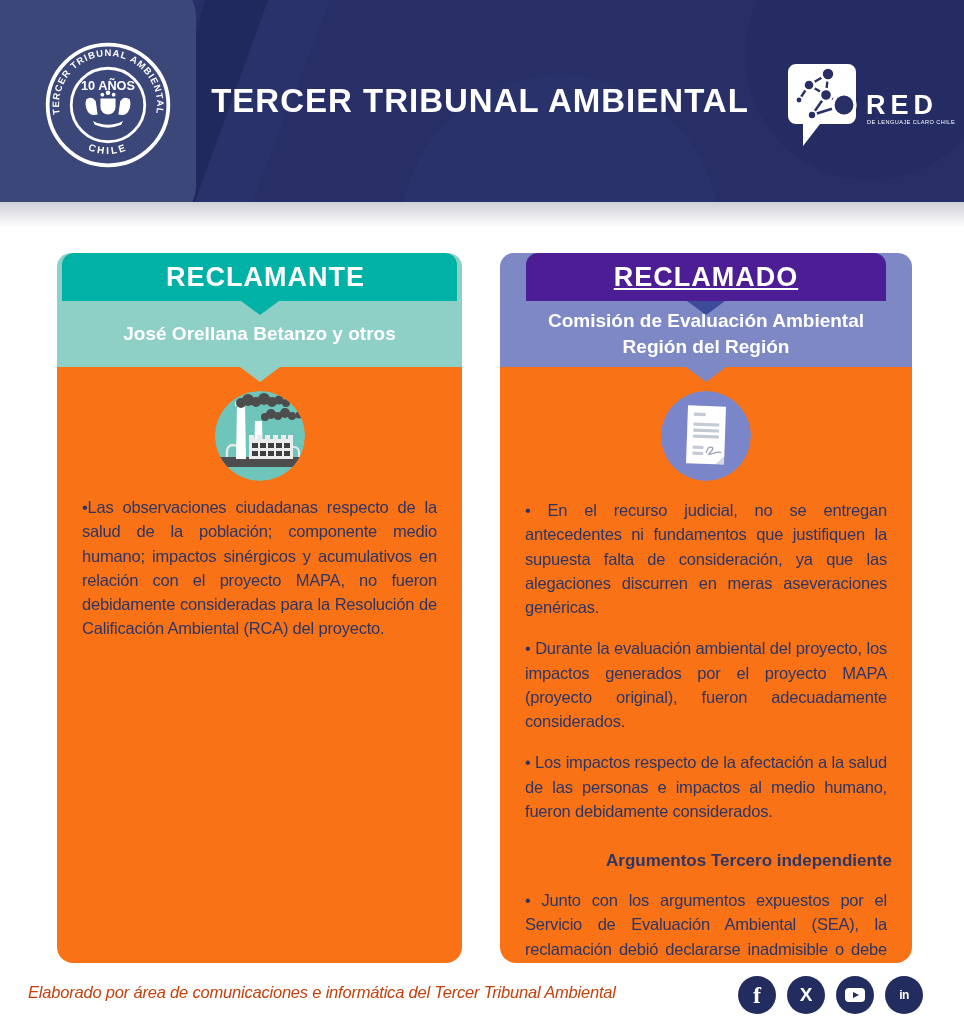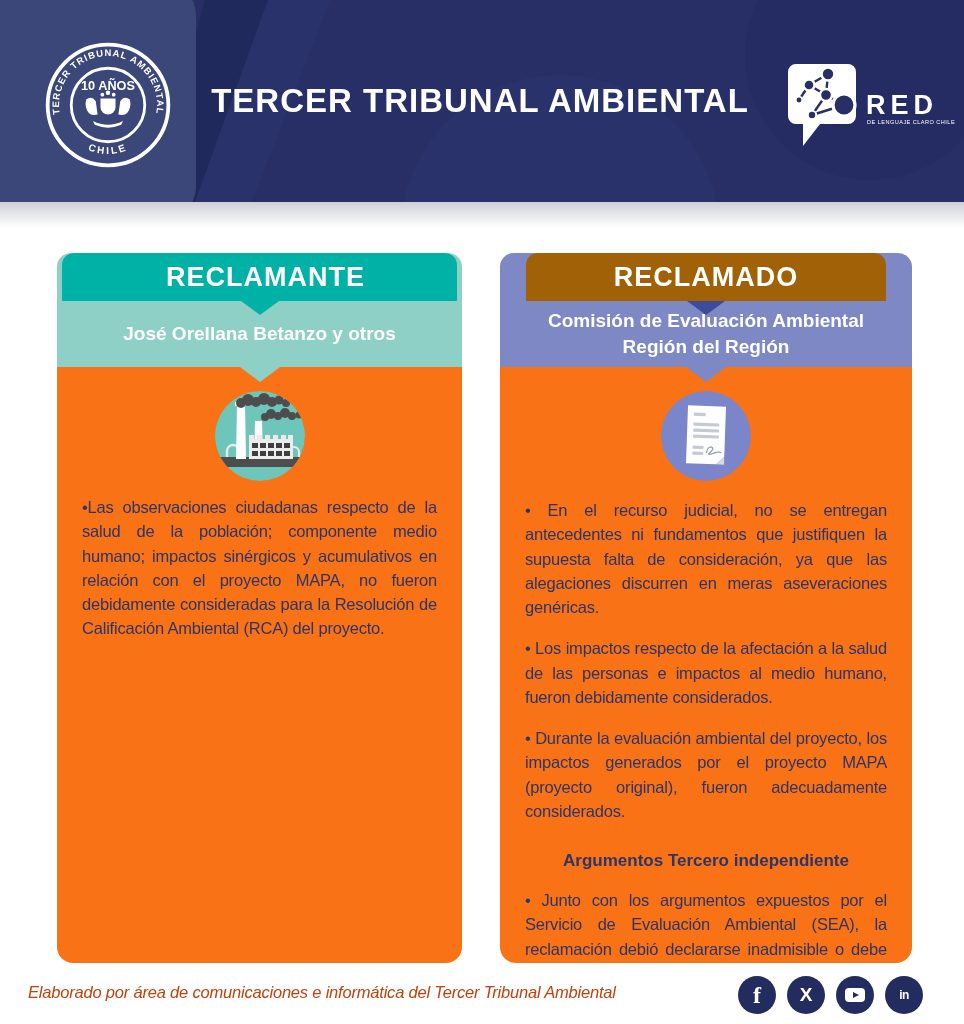--- a/index.html
+++ b/index.html
@@ -26,21 +26,21 @@
   
   .col{position:absolute;top:253px;height:710px;display:flex;flex-direction:column;}
   .col-left{left:57px;width:405px;}
   .col-right{left:500px;width:412px;}
 
   .col-header{
     position:relative;z-index:3;height:48px;display:flex;align-items:center;justify-content:center;
     border-radius:12px 12px 0 0;color:#fff;font-weight:800;font-size:27px;letter-spacing:1px;
   }
   .col-left  .col-header{width:calc(100% - 22px);margin:0 auto;background:#00b1a5;padding-left:12px;}
-  .col-right .col-header{width:calc(100% - 52px);margin:0 auto;background:#a16207;}
+  .col-right .col-header{width:calc(100% - 52px);margin:0 auto;background:#4c1d95;text-decoration:underline;}
   .col-header::after{
     content:"";position:absolute;left:50%;bottom:-14px;transform:translateX(-50%);
     border-left:19px solid transparent;border-right:19px solid transparent;border-top:14px solid;
   }
   .col-left  .col-header::after{border-top-color:#00b1a5;}
   .col-right .col-header::after{border-top-color:#3e4b9b;}
 
   .col-band{
     position:relative;z-index:2;min-height:66px;display:flex;align-items:center;justify-content:center;
     border-radius:14px 14px 0 0;margin-top:-48px;padding-top:48px;
@@ -60,21 +60,21 @@
     position:relative;z-index:1;flex:1;background:#f97316;border-radius:0 0 16px 16px;overflow:hidden;
   }
   .icon-circle{width:90px;height:90px;border-radius:50%;margin:24px auto 0;overflow:hidden;}
 
   .col-body p{
     margin:14px 25px 0;color:#2c3566;font-size:16.5px;line-height:1.47;
     text-align:justify;letter-spacing:-0.2px;hyphens:auto;font-weight:500;
   }
   .col-right .col-body p{margin-top:17px;}
   .subhead{
-    margin:28px 20px 0;color:#2c3566;font-size:17px;font-weight:800;text-align:center;letter-spacing:0;
+    margin:28px 20px 0;color:#2c3566;font-size:17px;font-weight:800;text-align:right;letter-spacing:0;
   }
 
   
   .credit{
     position:absolute;left:28px;top:983px;margin:0;color:#c2410c;
     font-size:16.5px;font-style:italic;font-weight:500;letter-spacing:-0.2px;
   }
   .social{position:absolute;left:738px;top:976px;display:flex;gap:11px;}
   .social .s-icon{
     width:38px;height:38px;border-radius:50%;background:#232c5e;color:#fff;
@@ -255,22 +255,22 @@
                 <rect x="32" y="44" width="26" height="3.2" rx="1"></rect>
                 <rect x="32" y="55" width="11" height="3.2" rx="1"></rect>
                 <rect x="32" y="61" width="11" height="3.2" rx="1"></rect>
               </g>
               <path d="M46,62 q1,-7 5,-6 q3,1 -1,5 q-4,4 3,1 q5,-2 8,-1" stroke="#9aa0b4" stroke-width="1.3" fill="none"></path>
             </g>
           </g>
         </svg>
       </div>
       <p>• En el recurso judicial, no se entregan antecedentes ni fundamentos que justifiquen la supuesta falta de consideración, ya que las alegaciones discurren en meras aseveraciones genéricas.</p>
+      <p>• Durante la evaluación ambiental del proyecto, los impactos generados por el proyecto MAPA (proyecto original), fueron adecuadamente considerados.</p>
       <p>• Los impactos respecto de la afectación a la salud de las personas e impactos al medio humano, fueron debidamente considerados.</p>
-      <p>• Durante la evaluación ambiental del proyecto, los impactos generados por el proyecto MAPA (proyecto original), fueron adecuadamente considerados.</p>
       <h3 class="subhead">Argumentos Tercero independiente</h3>
       <p>• Junto con los argumentos expuestos por el Servicio de Evaluación Ambiental (SEA), la reclamación debió declararse inadmisible o debe ser rechazada en sentencia, ya que no se encuentra debidamente fundada y no contiene peticiones concretas.</p>
     </div>
   </section>
 
   <p class="credit">Elaborado por área de comunicaciones e informática del Tercer Tribunal Ambiental</p>
 
   <div class="social">
     <div class="s-icon fb">f</div>
     <div class="s-icon x">X</div>

